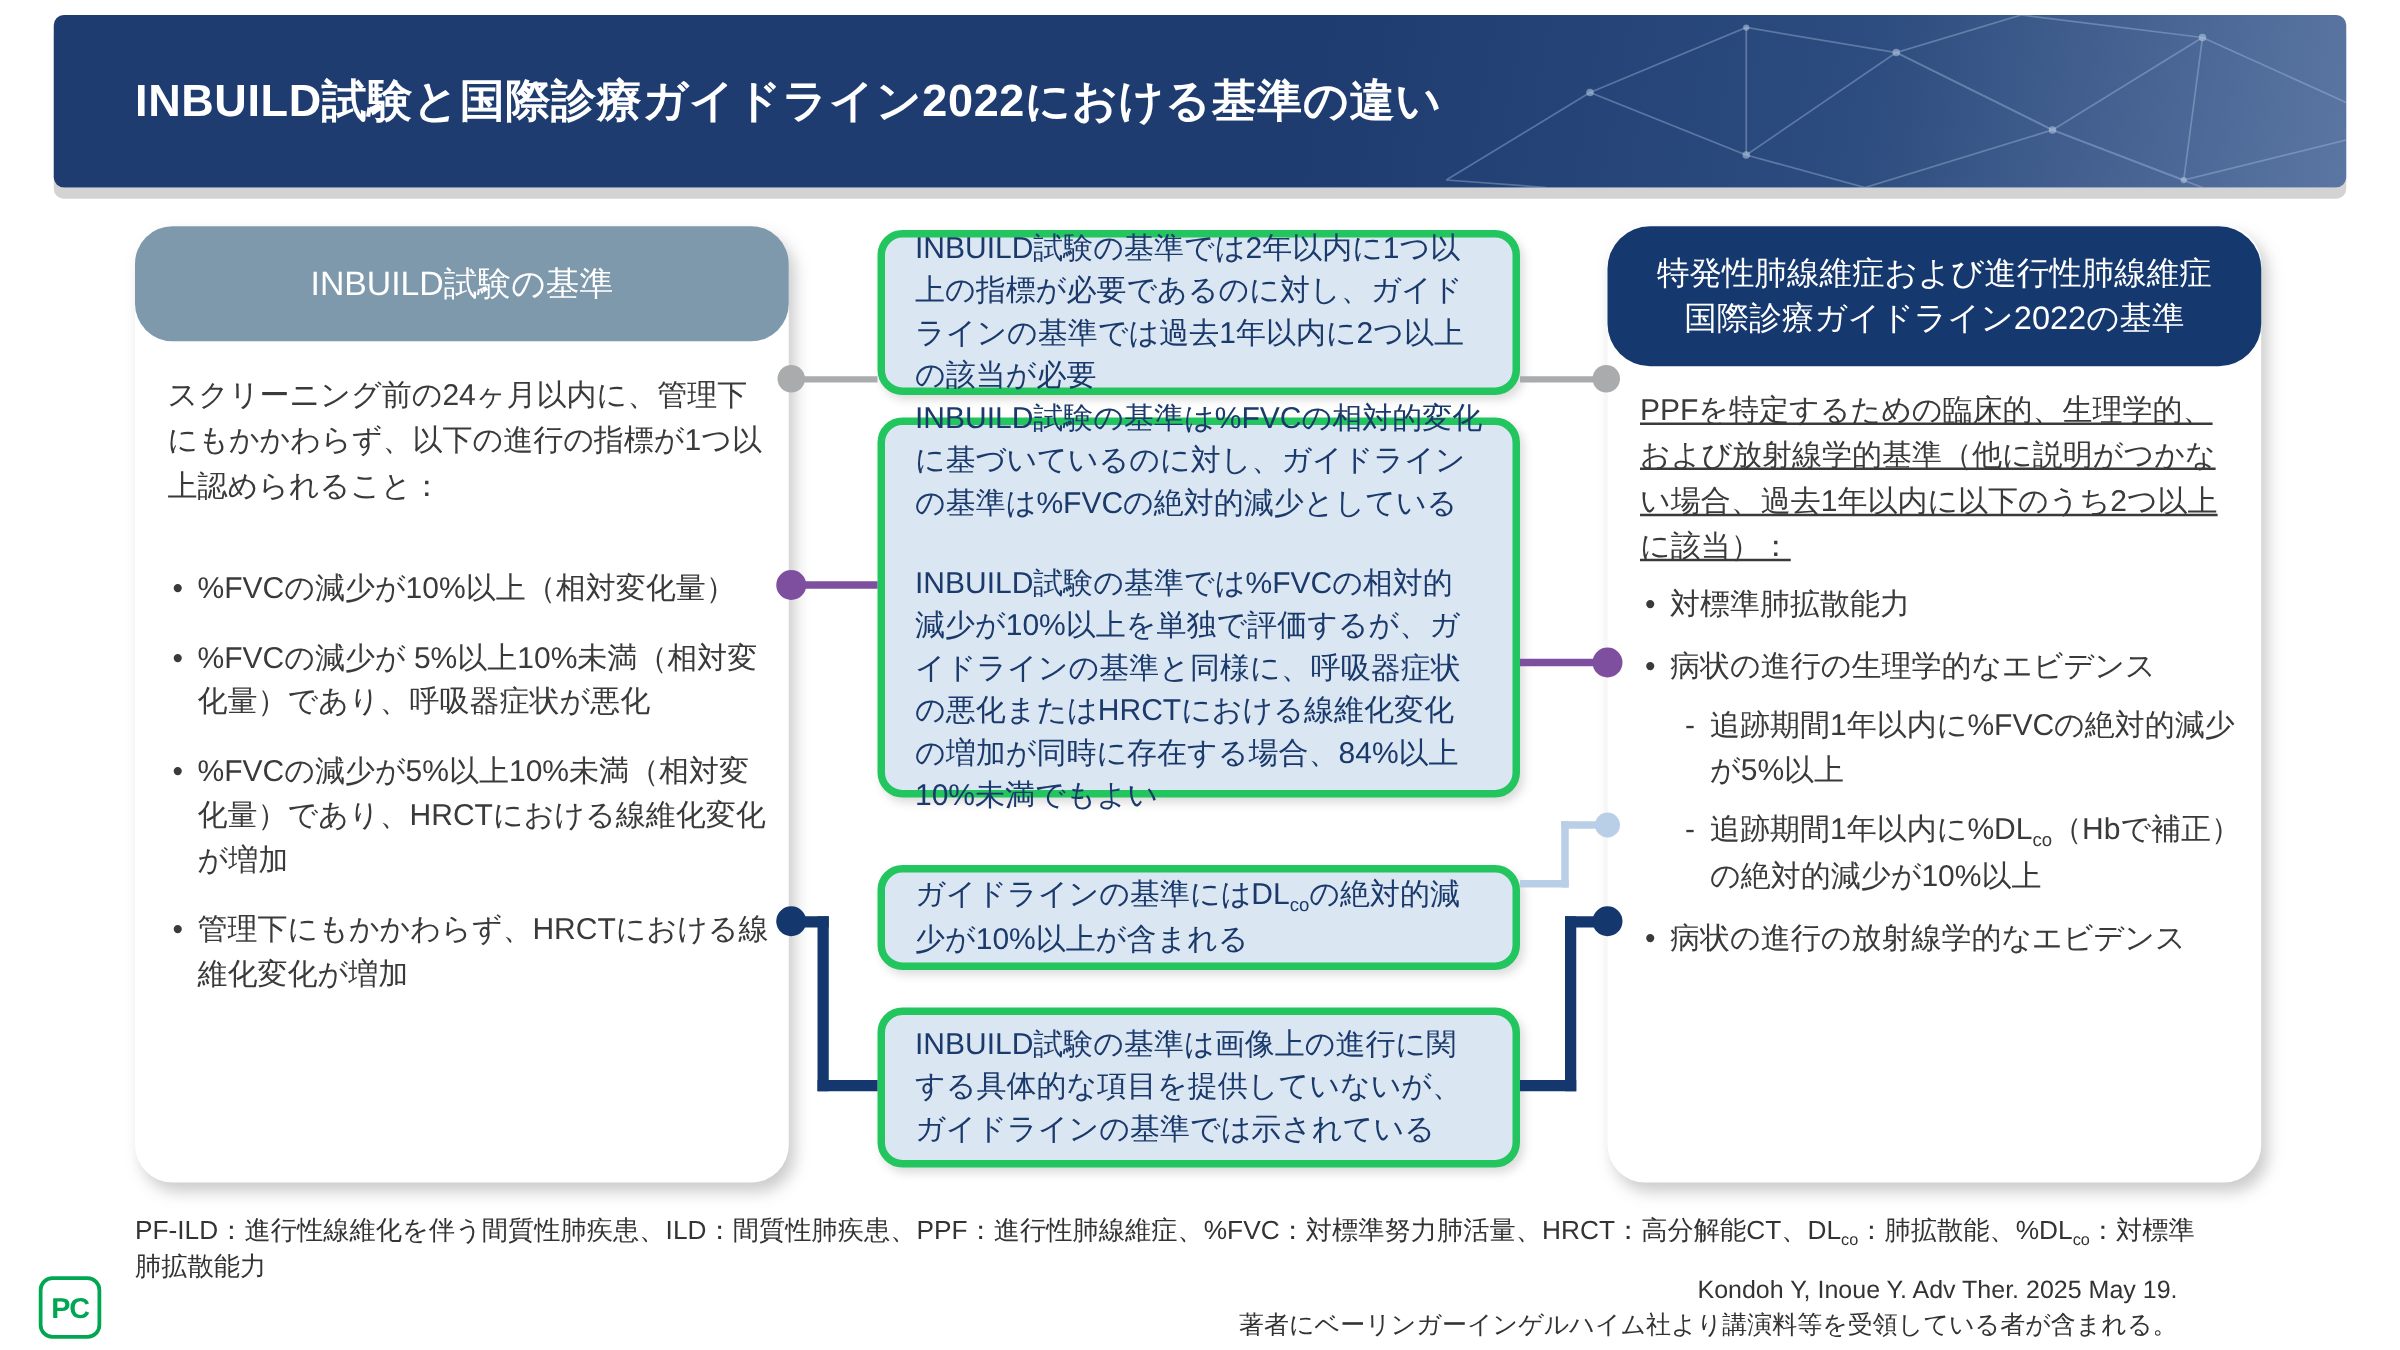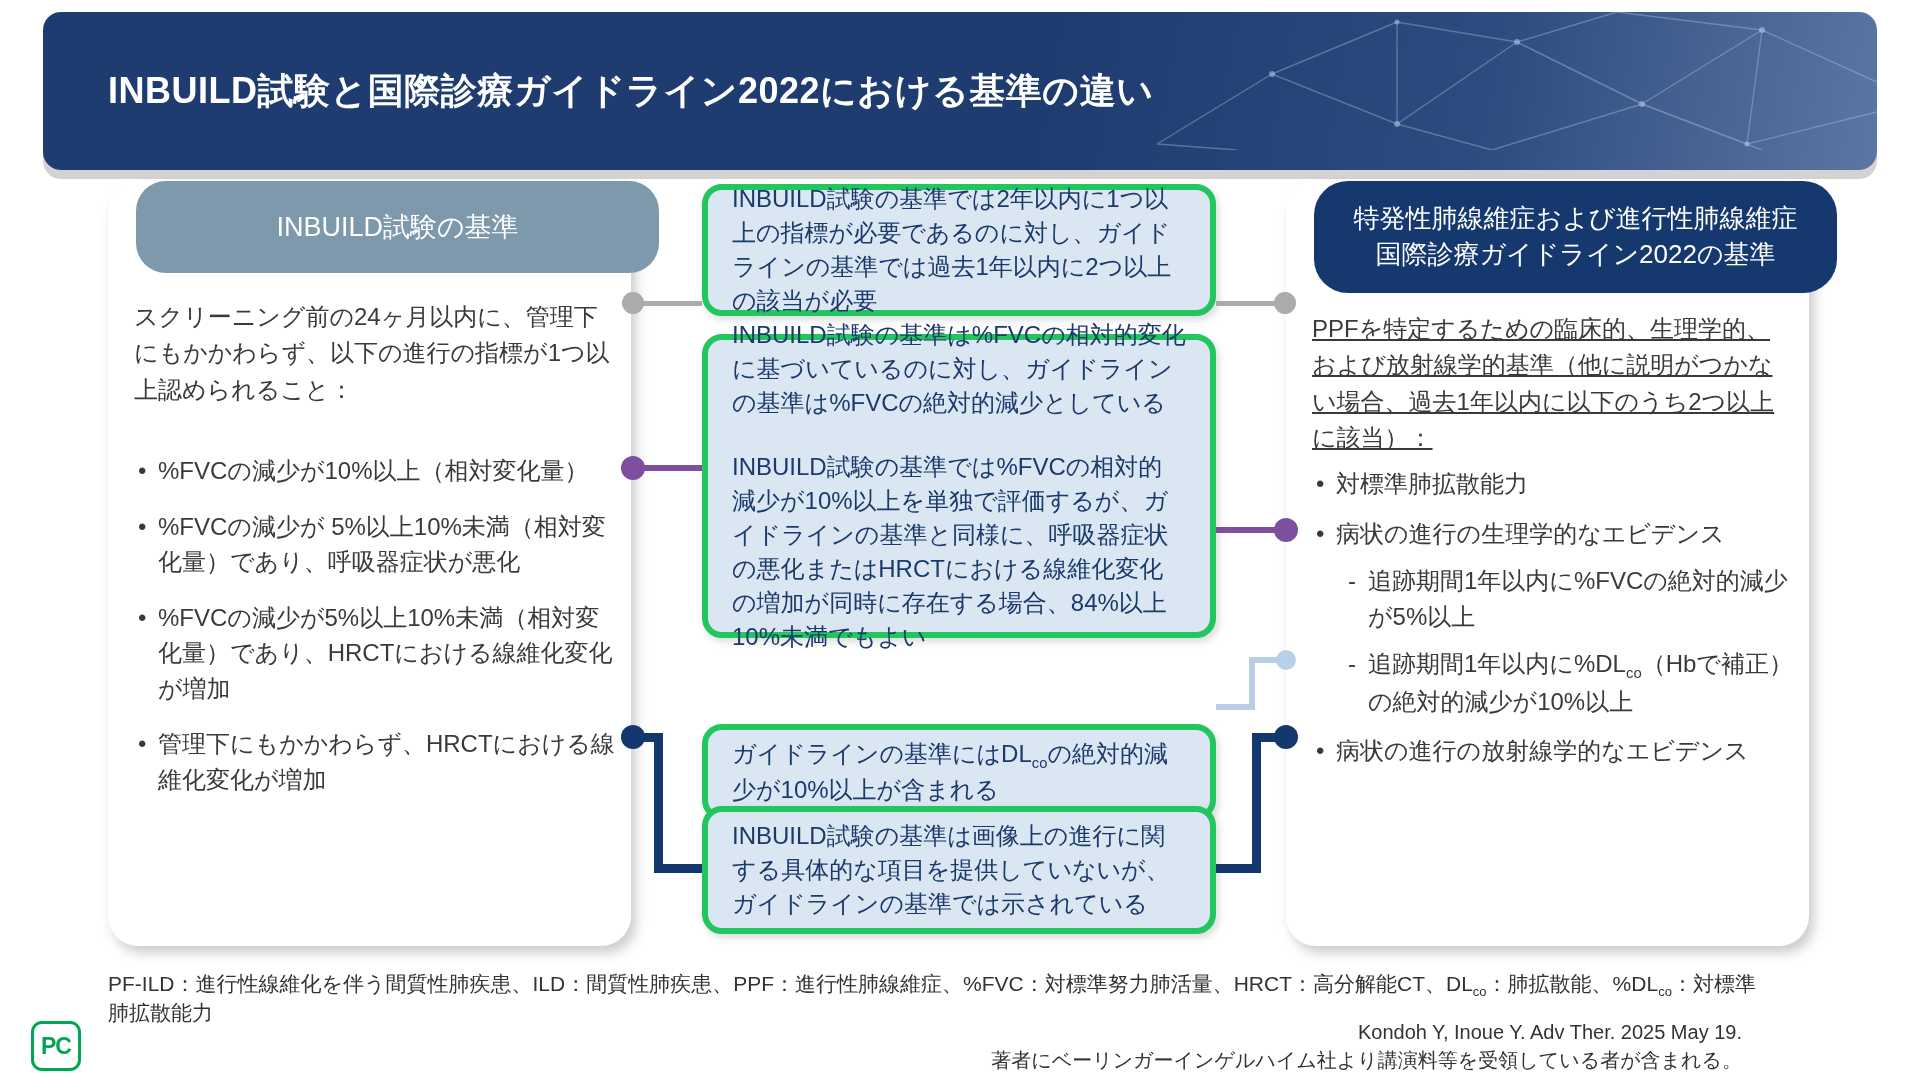--- a/index.html
+++ b/index.html
@@ -1,35 +1,35 @@
 <!DOCTYPE html>
 <html><head>
 <meta charset="utf-8">
 <style>
   html,body{margin:0;padding:0;background:#ffffff;}
   body{width:1920px;height:1080px;position:relative;overflow:hidden;
        font-family:"Liberation Sans","DejaVu Sans",sans-serif;color:#3a3a3a;}
   .abs{position:absolute;}
 
   
-  .banner{left:43px;top:12px;width:1834px;height:158px;border-radius:18px;
+  .banner{left:43px;top:12px;width:1834px;height:138px;border-radius:8px;
     background:linear-gradient(100deg,#1e3c70 0%,#1e3c70 55%,#2c4b7e 78%,#5b76a2 100%);
     box-shadow:0 9px 0 0 #d3d3d3;}
   .banner h1{position:absolute;left:65px;top:50%;transform:translateY(-50%);
     margin:0;color:#ffffff;font-size:36px;font-weight:bold;letter-spacing:0.5px;white-space:nowrap;}
   .mesh{position:absolute;right:0;top:0;height:138px;width:780px;}
 
   
   .card{width:523px;height:765px;top:181px;background:#ffffff;border-radius:30px;
         box-shadow:5px 7px 12px rgba(110,110,110,0.35);}
   .card-left{left:108px;}
   .card-right{left:1286px;}
   .pill{position:absolute;left:0;top:0;width:100%;box-sizing:border-box;
         display:flex;flex-direction:column;align-items:center;justify-content:center;
-        color:#fff;text-align:left;margin-left:28px;}
+        color:#fff;text-align:left;}
   .pill-left{height:92px;background:#7e98ac;border-radius:30px;font-size:27px;}
   .pill-right{height:112px;background:#15386e;border-radius:34px;font-size:26px;line-height:1.38;}
   .card .intro{position:absolute;left:26px;right:20px;margin:0;font-size:24px;line-height:1.52;}
   .card-left .intro{top:118px;}
   .card-right .intro{top:130px;text-decoration:underline;}
 
   ul.blist{position:absolute;left:26px;right:16px;margin:0;padding:0;list-style:none;
            font-size:24px;line-height:1.48;}
   .card-left ul.blist{top:272px;}
   .card-right ul.blist{top:285px;}
@@ -43,21 +43,21 @@
   
   .cbox{left:702px;width:514px;box-sizing:border-box;background:#dbe6f3;
         border:6px solid #22c55e;border-radius:20px;color:#1b3a6c;
         font-size:24px;line-height:1.42;padding:10px 24px;
         display:flex;flex-direction:column;justify-content:center;
         box-shadow:3px 4px 7px rgba(120,120,120,0.25);}
   .cbox p{margin:0;}
   .cbox p + p{margin-top:30px;}
   #box1{top:184px;height:132px;}
   #box2{top:334px;height:304px;}
-  #box3{top:724px;height:96px;}
+  #box3{top:692px;height:84px;}
   #box4{top:806px;height:128px;}
 
   
   .line{position:absolute;}
   .dot{position:absolute;border-radius:50%;}
   .gray{background:#a9abad;}
   .purple{background:#7e4f9f;}
   .lblue{background:#b9cfe8;}
   .navy{background:#14386d;}
   .z{z-index:5;}

